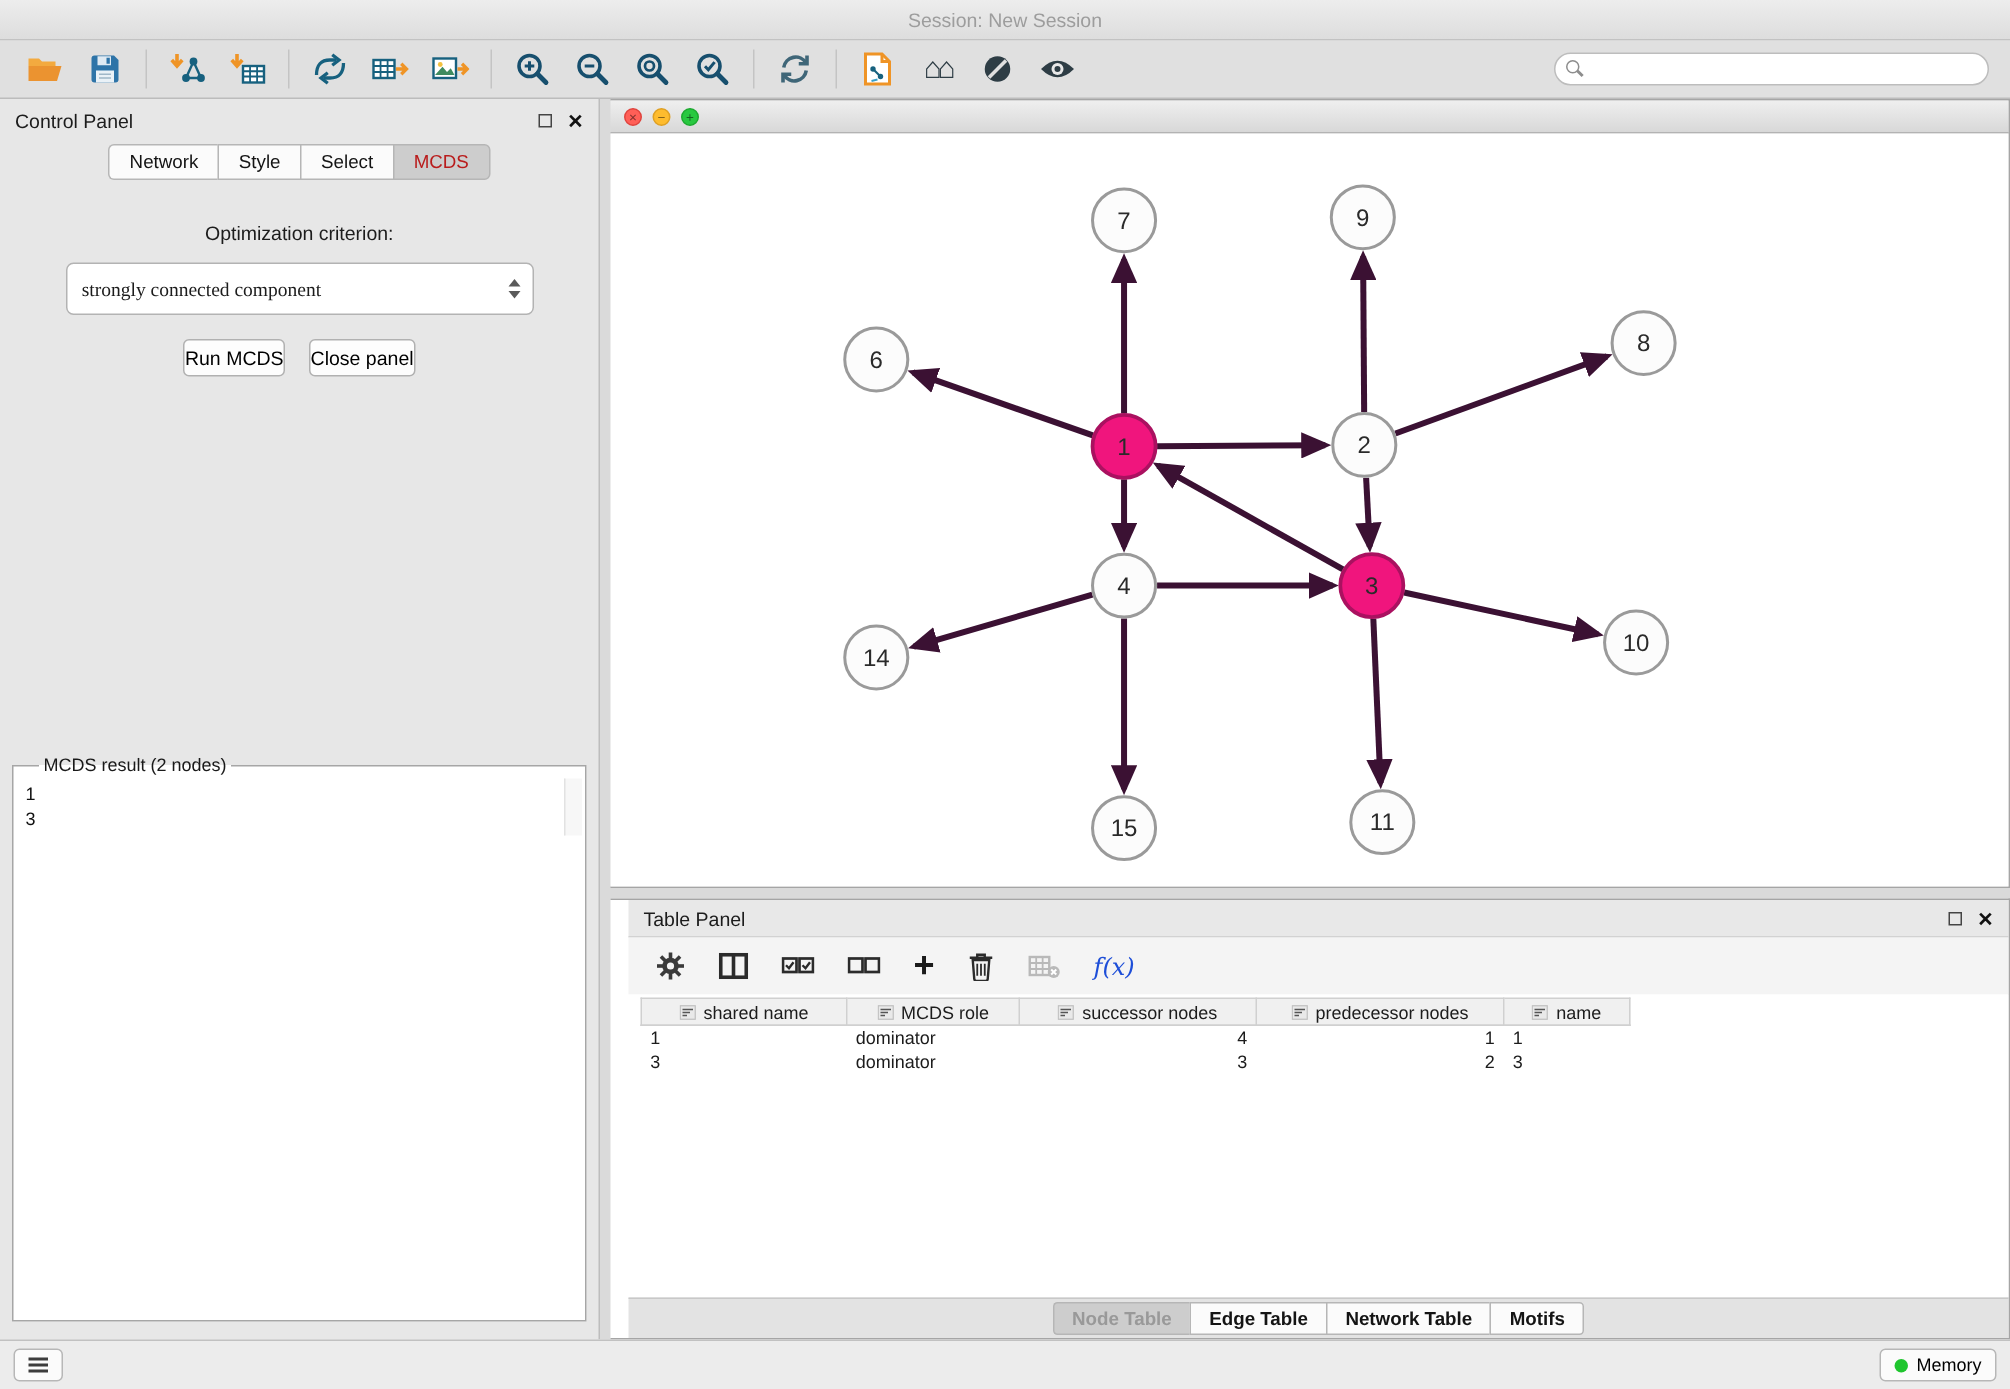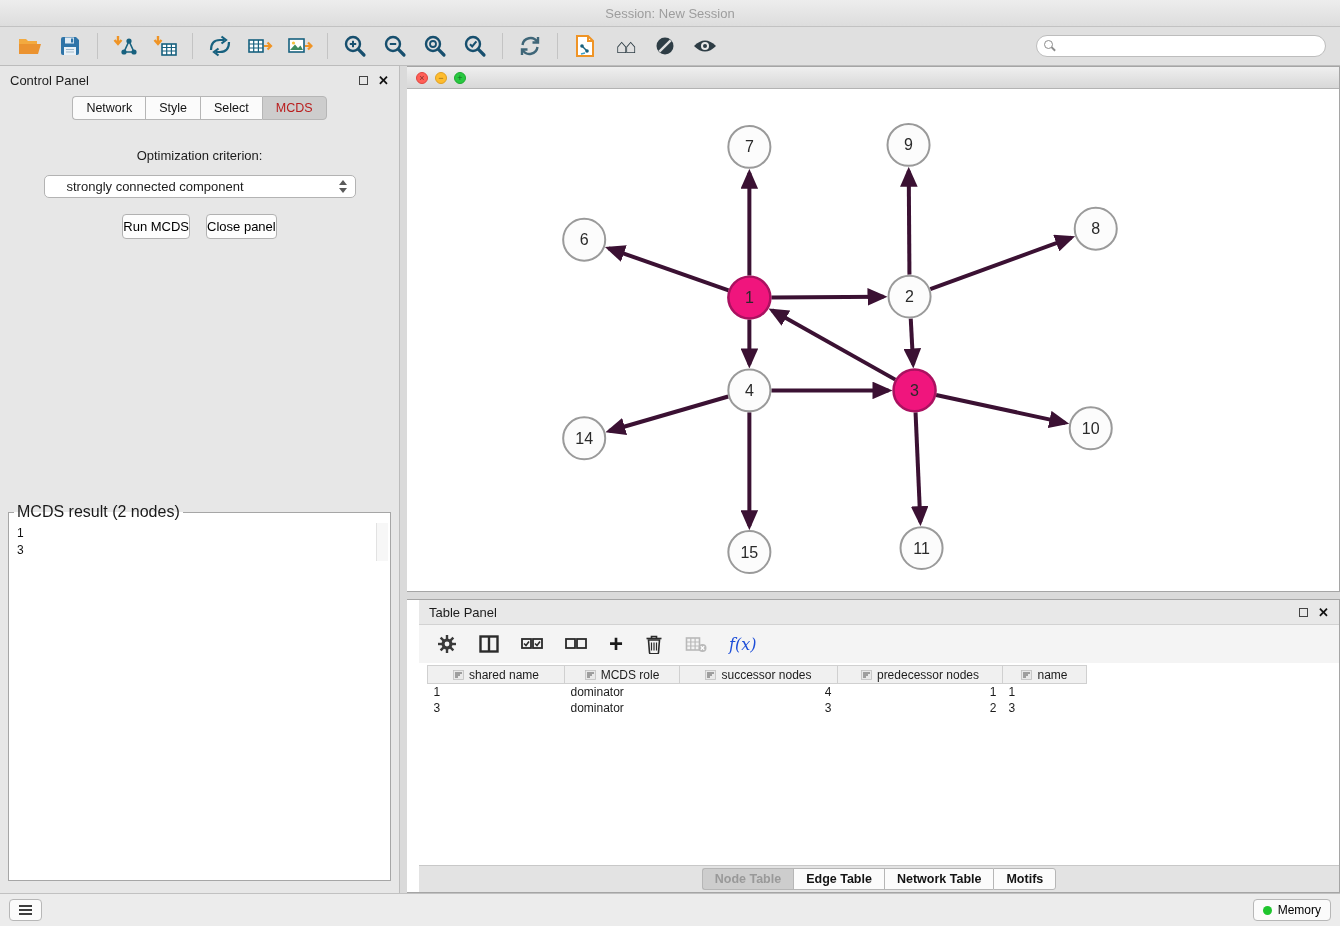--- a/index.html
+++ b/index.html
@@ -38,33 +38,33 @@
   .float-box { width:9px; height:9px; border:1.5px solid #444; display:inline-block; }
   .close-x { font-size:13px; font-weight:bold; color:#111; line-height:1; }
   .cp-tabs { display:flex; justify-content:center; padding:2px 12px 8px; }
   .seg-tab { font-size:12.5px; padding:4px 13px; background:#fbfbfb; border:1px solid #b6b6b6;
     border-right:none; color:#141414; cursor:default; }
   .seg-tab:first-child { border-radius:4px 0 0 4px; }
   .seg-tab:last-child { border-right:1px solid #b6b6b6; border-radius:0 4px 4px 0; }
   .seg-tab.active { background:#cdcdcd; color:#b91c1c; }
   .cp-body { flex:1; display:flex; flex-direction:column; min-height:0; }
   .opt-label { text-align:center; font-size:13px; margin:20px 0 12px; }
-  .combo { width:312px; margin:0 auto; height:23px; background:#fff; border:1px solid #b3b3b3;
-    border-radius:5px; display:flex; align-items:center; padding:0 8px 0 22px; font-size:13px; }
+  .combo { width:312px; margin:0 auto; height:35px; background:#fff; border:1px solid #b3b3b3;
+    border-radius:5px; display:flex; align-items:center; padding:0 8px 0 10px; font-size:13px;font-family:Liberation Serif, serif; }
   .stepper { margin-left:auto; display:flex; flex-direction:column; gap:3px; align-items:center; }
   .tri-up { width:0; height:0; border-left:4px solid transparent; border-right:4px solid transparent;
     border-bottom:5px solid #5a5a5a; }
   .tri-down { width:0; height:0; border-left:4px solid transparent; border-right:4px solid transparent;
     border-top:5px solid #5a5a5a; }
   .cp-buttons { display:flex; justify-content:center; gap:16px; margin-top:16px; }
   .btn { background:#fdfdfd; border:1px solid #b1b1b1; border-radius:4px; font-size:13px;
     padding:4px 0; cursor:default; }
   fieldset.result-box { margin:auto 8px 12px; height:378px; background:#fff;
     border:1px solid #a6a6a6; padding:2px; position:relative; }
-  fieldset.result-box legend { font-size:16px; padding:0 3px; margin-left:3px; color:#1a1a1a; }
+  fieldset.result-box legend { font-size:12px; padding:0 3px; margin-left:15px; color:#1a1a1a; }
   .result-area { font-size:12px; line-height:17px; padding:2px 6px; color:#111; }
   .vtrack { position:absolute; top:2px; bottom:2px; right:2px; width:12px; background:#f7f7f7;
     border-left:1px solid #e2e2e2; }
 
   
   .v-splitter { width:7px; flex:0 0 7px; background:#dadada; }
   .right-col { flex:1; display:flex; flex-direction:column; min-width:0; background:#d8d8d8; }
 
   
   .network-window { height:526px; flex:0 0 526px; display:flex; flex-direction:column;

